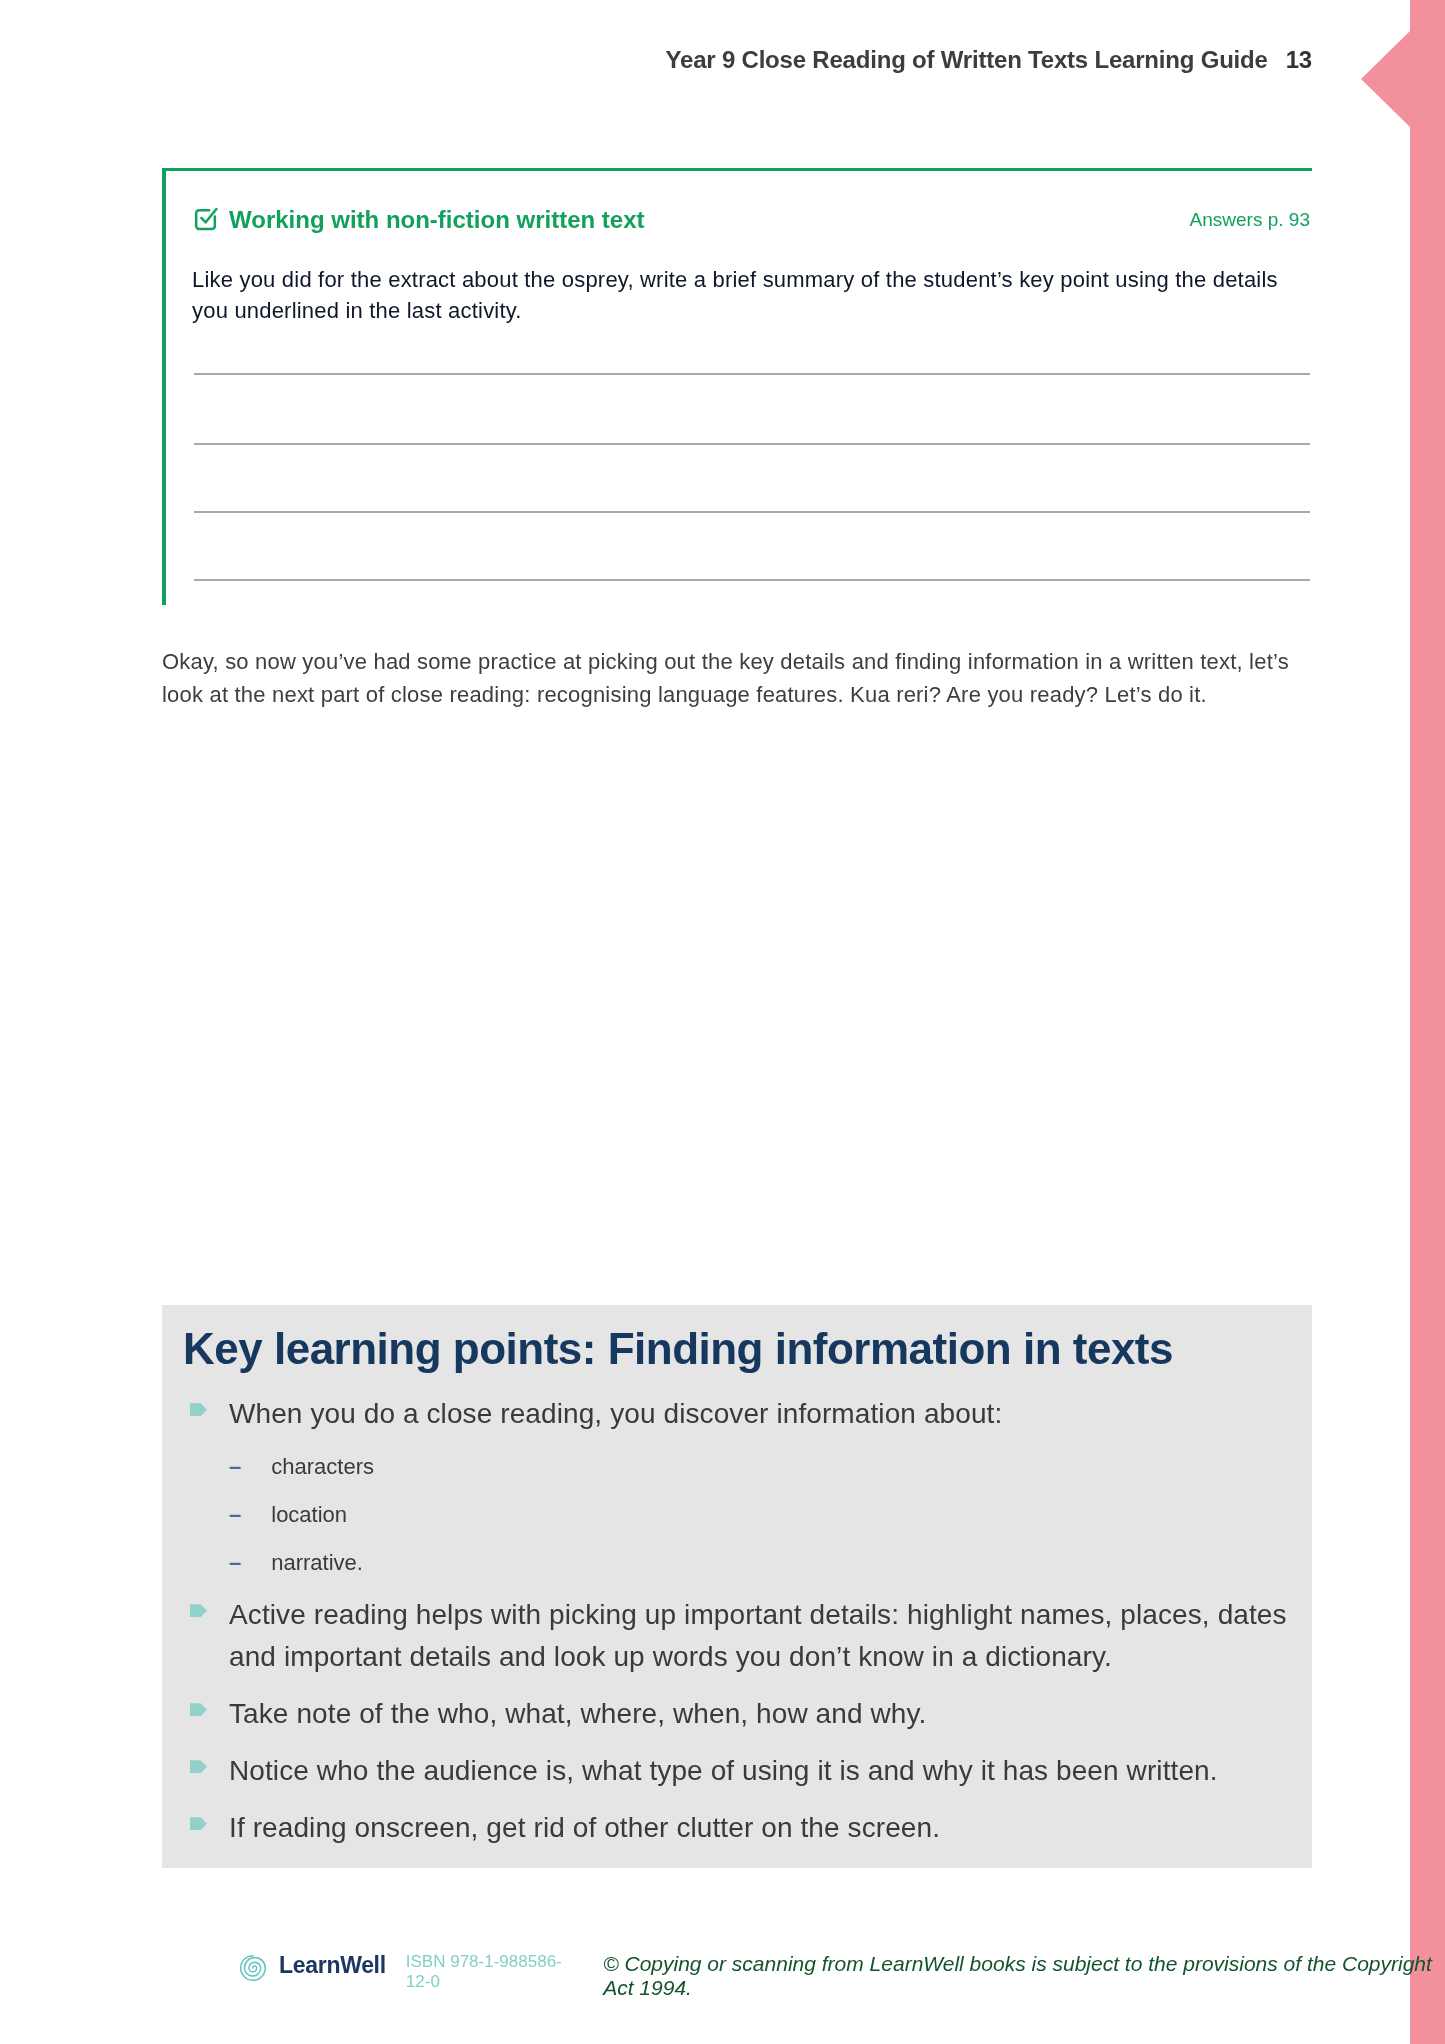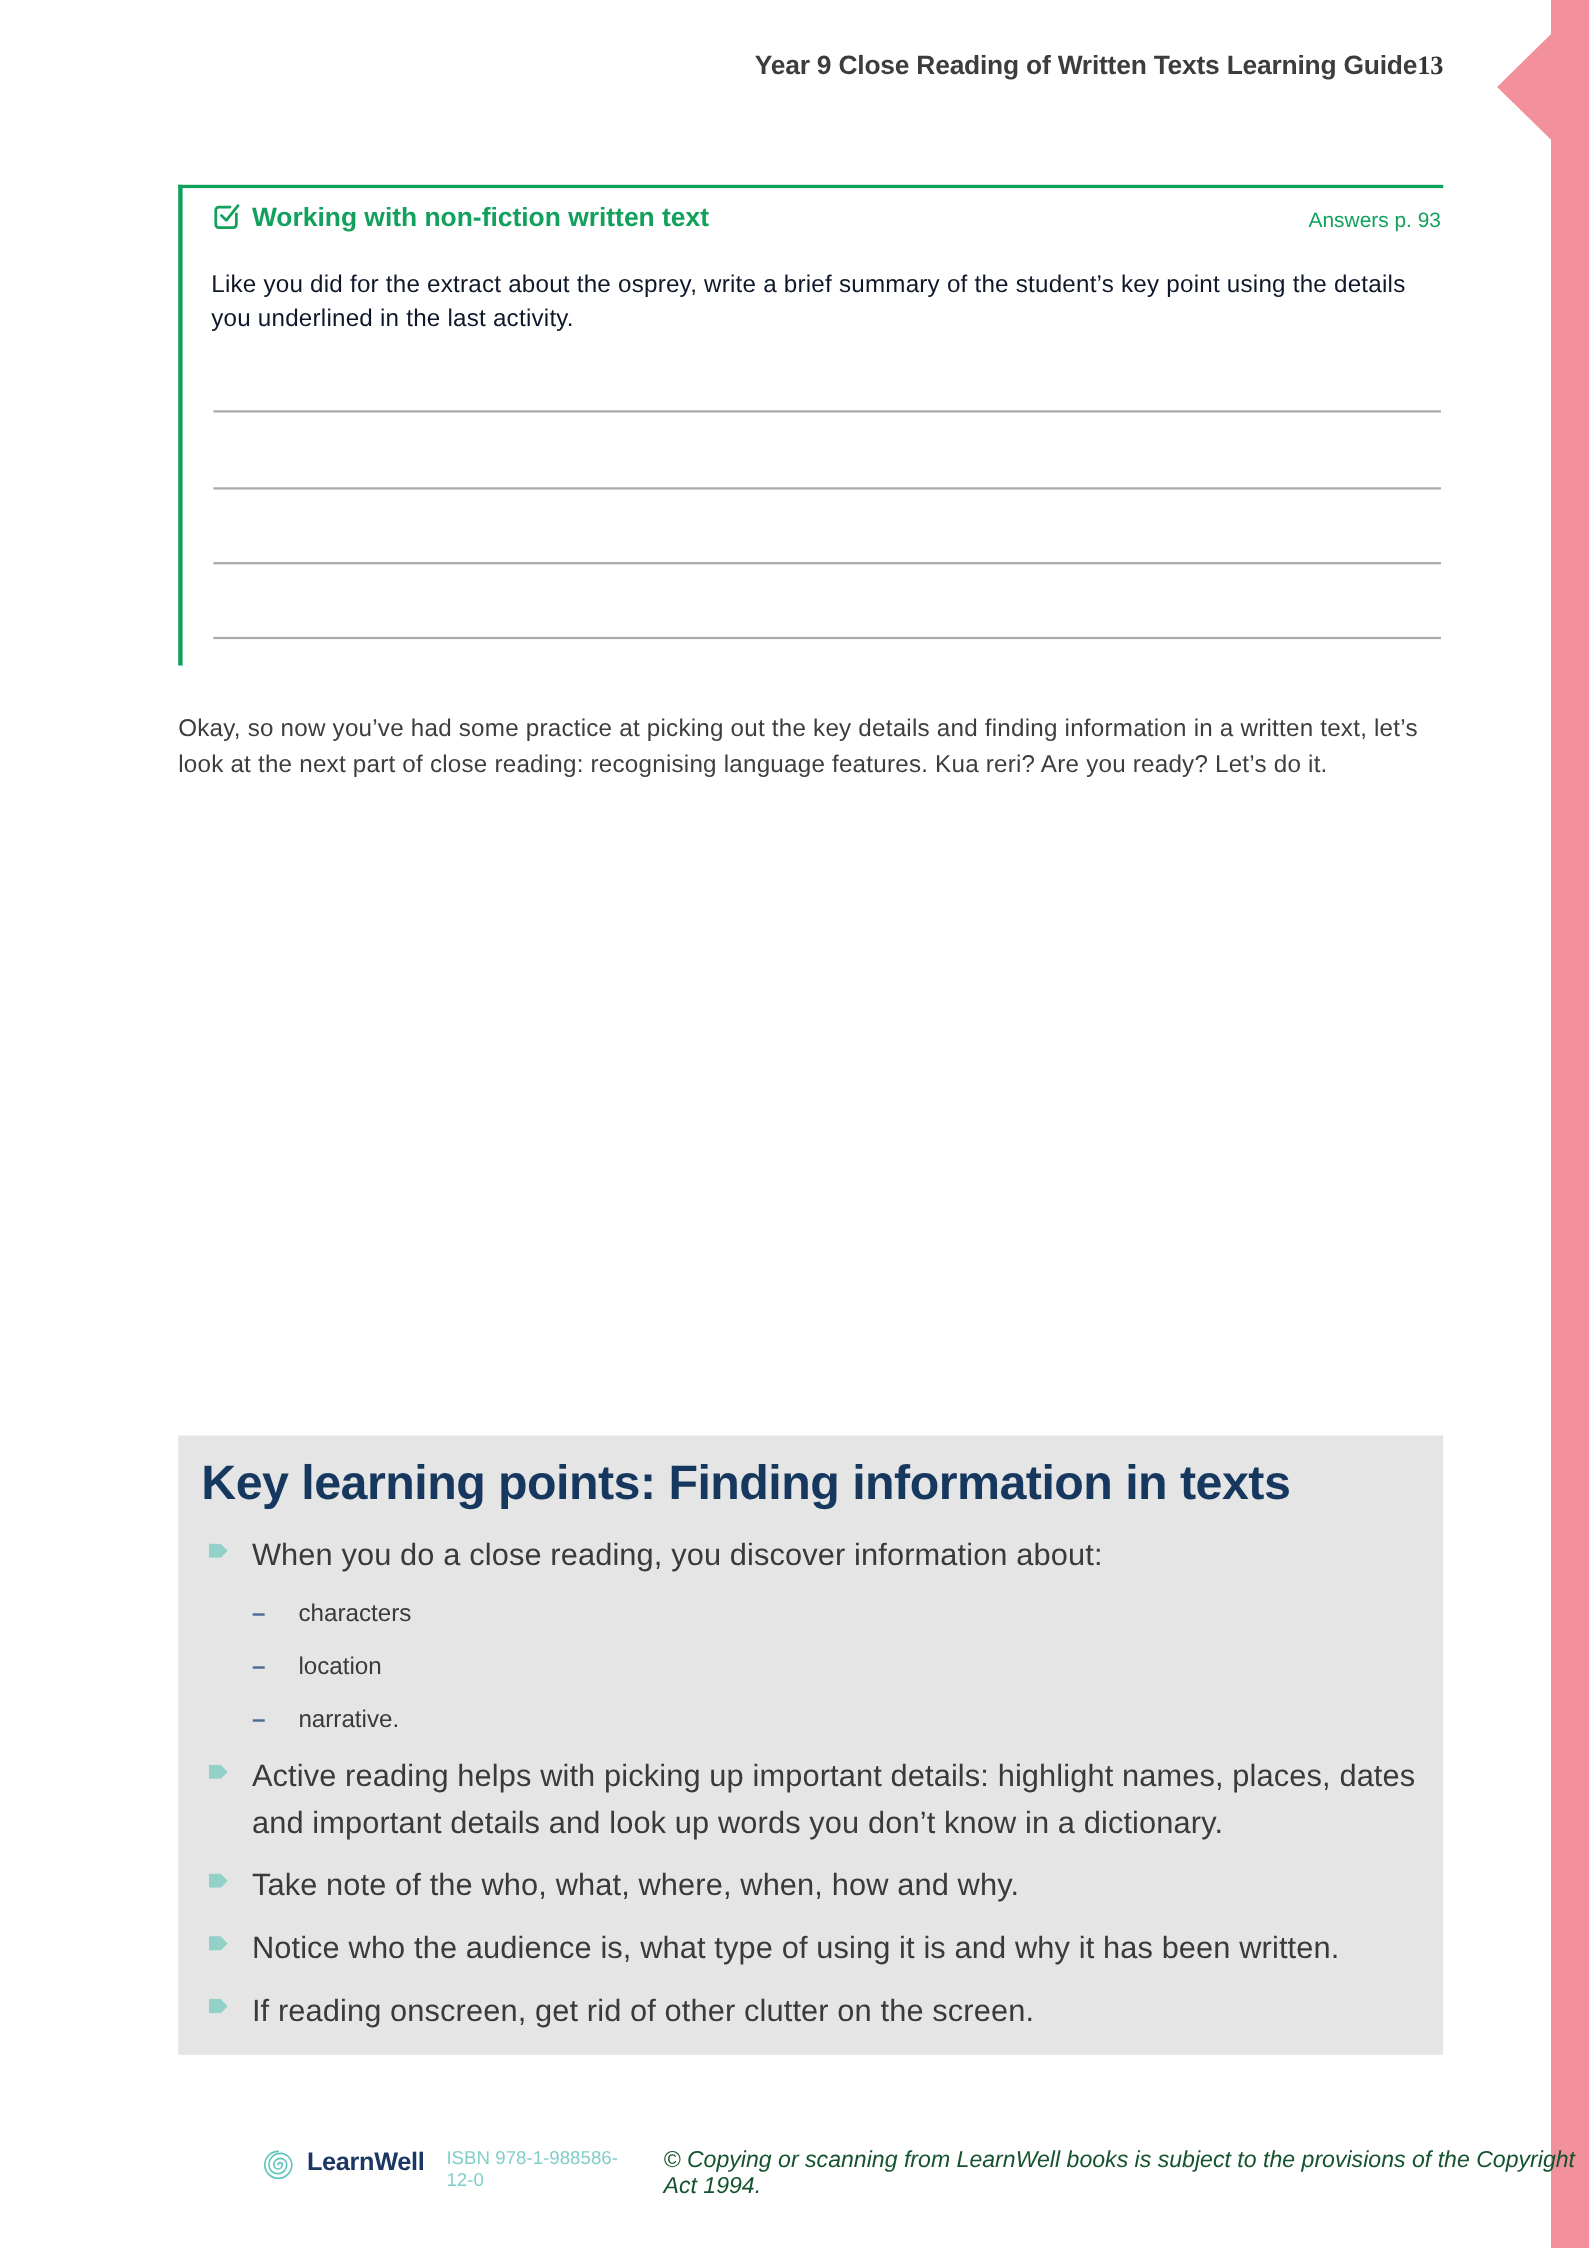--- a/index.html
+++ b/index.html
@@ -8,26 +8,26 @@
   .page { position:relative; width:1445px; height:2044px; background:#ffffff; overflow:hidden; }
 
   
   .pink-band { position:absolute; top:0; right:0; width:35px; height:2044px; background:#f2919c; }
   .pink-notch { position:absolute; top:31px; right:35px; width:0; height:0;
     border-top:48px solid transparent; border-bottom:48px solid transparent; border-right:49px solid #f2919c; }
 
   
   .header { position:absolute; left:162px; top:46px; width:1150px; text-align:right;
     font-size:24px; color:#3d3d3d; font-weight:bold; letter-spacing:-0.2px; }
-  .header .pagenum { font-weight:bold; color:#333;font-family:Liberation Serif, serif; }
+  .header .pagenum { margin-left:18px; font-weight:bold; color:#333; }
 
   
   .activity { position:absolute; left:162px; top:168px; width:1150px; height:437px;
     border-top:3px solid #12a15d; border-left:4px solid #12a15d; padding:13px 2px 0 26px; }
-  .activity-titlerow { display:flex; justify-content:space-between; align-items:flex-end; }
+  .activity-titlerow { display:flex; justify-content:space-between; align-items:center;margin-top:22px; }
   .activity-title { display:flex; align-items:center; gap:10px; color:#12a15d; font-weight:bold; font-size:24px; }
   .check-icon { flex:none; width:27px; height:27px; overflow:visible; margin-top:-3px; }
   .answers-ref { color:#12a15d; font-size:19px; font-weight:normal; }
   .activity-prompt { margin-top:30px; width:1115px; font-size:22px; line-height:1.42; color:#0f172a; letter-spacing:0.2px; }
   .wline { position:absolute; left:28px; right:2px; height:0; border-bottom:2px solid #a9a9a9; }
   .wline.l1 { top:202px; } .wline.l2 { top:272px; } .wline.l3 { top:340px; } .wline.l4 { top:408px; }
 
   
   .intro-para { position:absolute; left:162px; top:645px; width:1165px;
     font-size:22px; line-height:1.5; color:#3e3e3e; letter-spacing:0.2px; }

